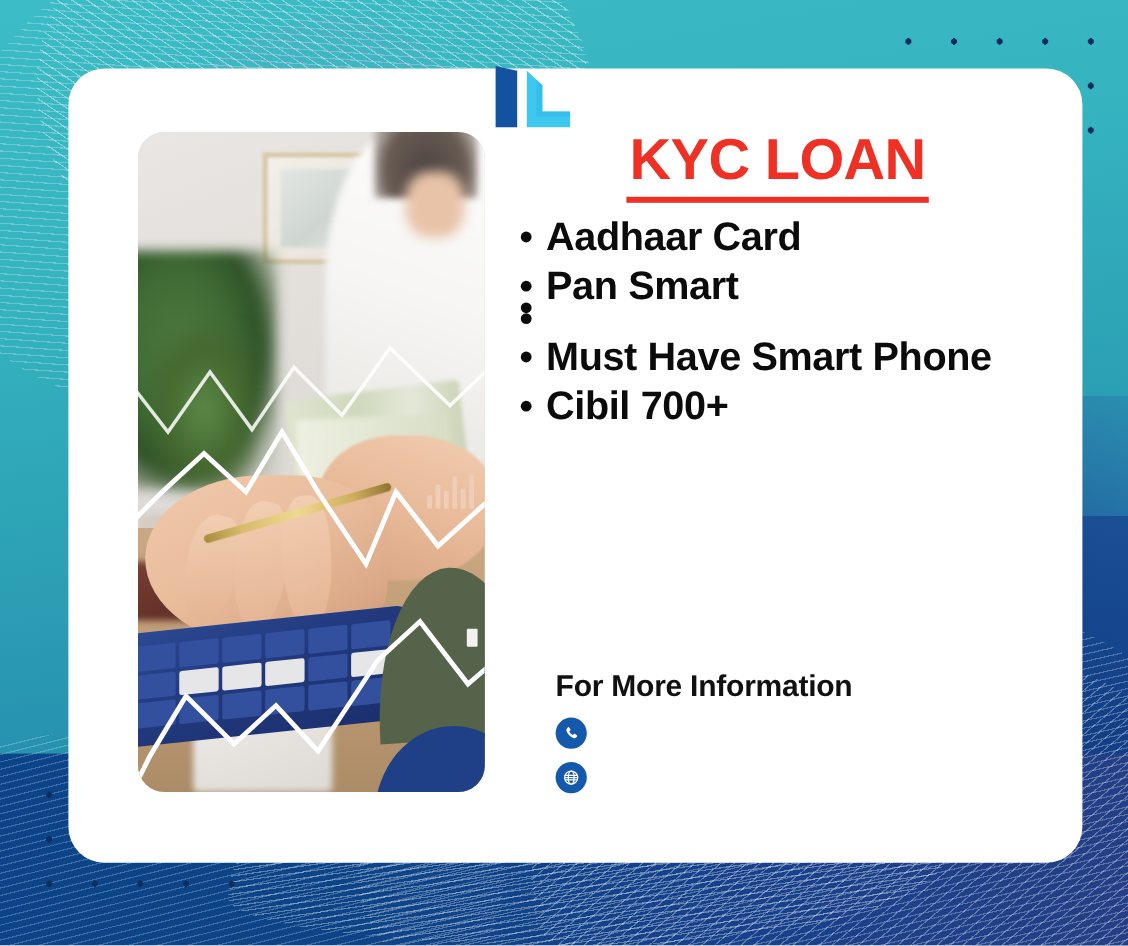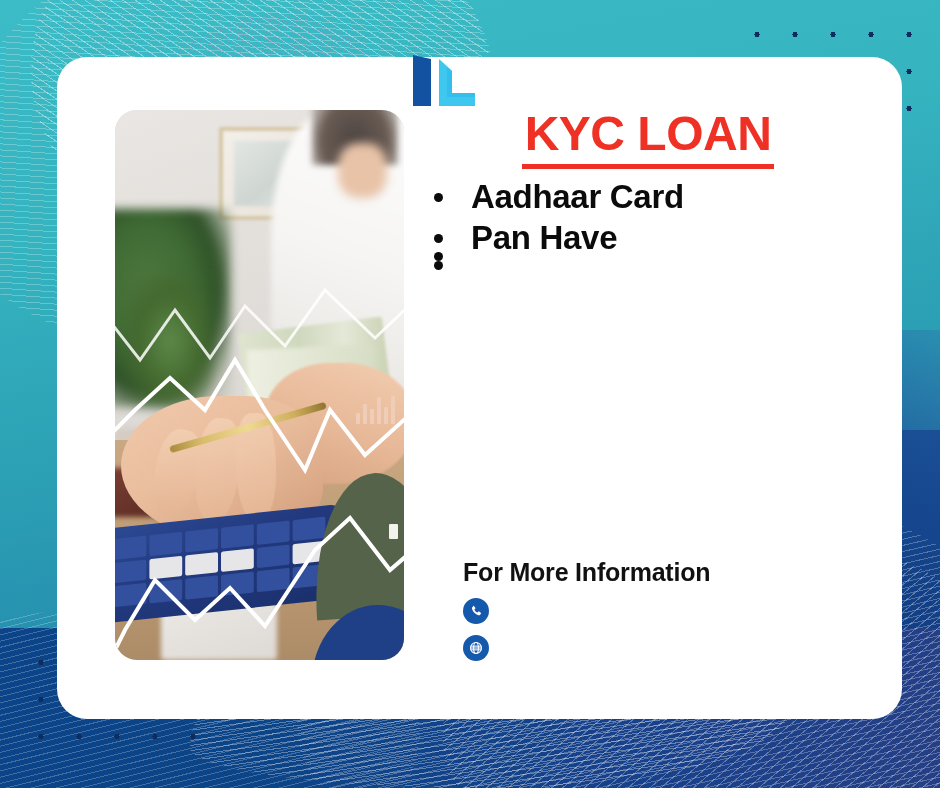--- a/index.html
+++ b/index.html
@@ -309,21 +309,20 @@
   }
   .bullets li {
     display:flex; align-items:baseline;
     font-family:"Liberation Sans", sans-serif;
     font-weight:bold;
     font-size:33px;
     line-height:41px;
     color:#0b0b0b;
     letter-spacing:-0.3px;
     white-space:nowrap;
-    gap:16px;
   }
   .bullets li .dot {
     display:inline-block;
     width:9px; height:9px; border-radius:50%;
     background:#0b0b0b;
     margin-right:12px;
     flex:none;
     transform:translateY(-6px);
   }
 
@@ -450,27 +449,35 @@
     <div class="title-rule"></div>
   </div>
 
   <ul class="bullets">
     <li>
       <span class="dot"></span>
       <span>Aadhaar Card</span>
     </li>
     <li>
       <span class="dot"></span>
-      <span>Pan Have</span>
+      <span>Pan Smart</span>
     </li>
     <li>
       <span class="dot"></span>
     </li>
     <li>
       <span class="dot"></span>
+    </li>
+    <li>
+      <span class="dot"></span>
+      <span>Must Have Smart Phone</span>
+    </li>
+    <li>
+      <span class="dot"></span>
+      <span>Cibil 700+</span>
     </li>
   </ul>
 
   <div class="contact">
     <div class="contact-title">For More Information</div>
 
     <div class="contact-row">
       <span class="cicon">
         <svg viewBox="0 0 24 24" width="15" height="15" fill="#ffffff">
           <path d="M6.6 3.2c.5-.4 1.2-.3 1.6.2l1.9 2.5c.3.5.3 1.1-.1 1.5l-1.1 1.1c-.2.2-.3.6-.1.9.9 1.7 2.3 3.1 4 4 .3.2.7.1.9-.1l1.1-1.1c.4-.4 1-.4 1.5-.1l2.5 1.9c.5.4.6 1.1.2 1.6l-1.2 1.4c-.7.8-1.8 1.1-2.8.8-2.4-.7-4.6-2-6.4-3.8s-3.1-4-3.8-6.4c-.3-1 0-2.1.8-2.8l1-.9z"></path>

